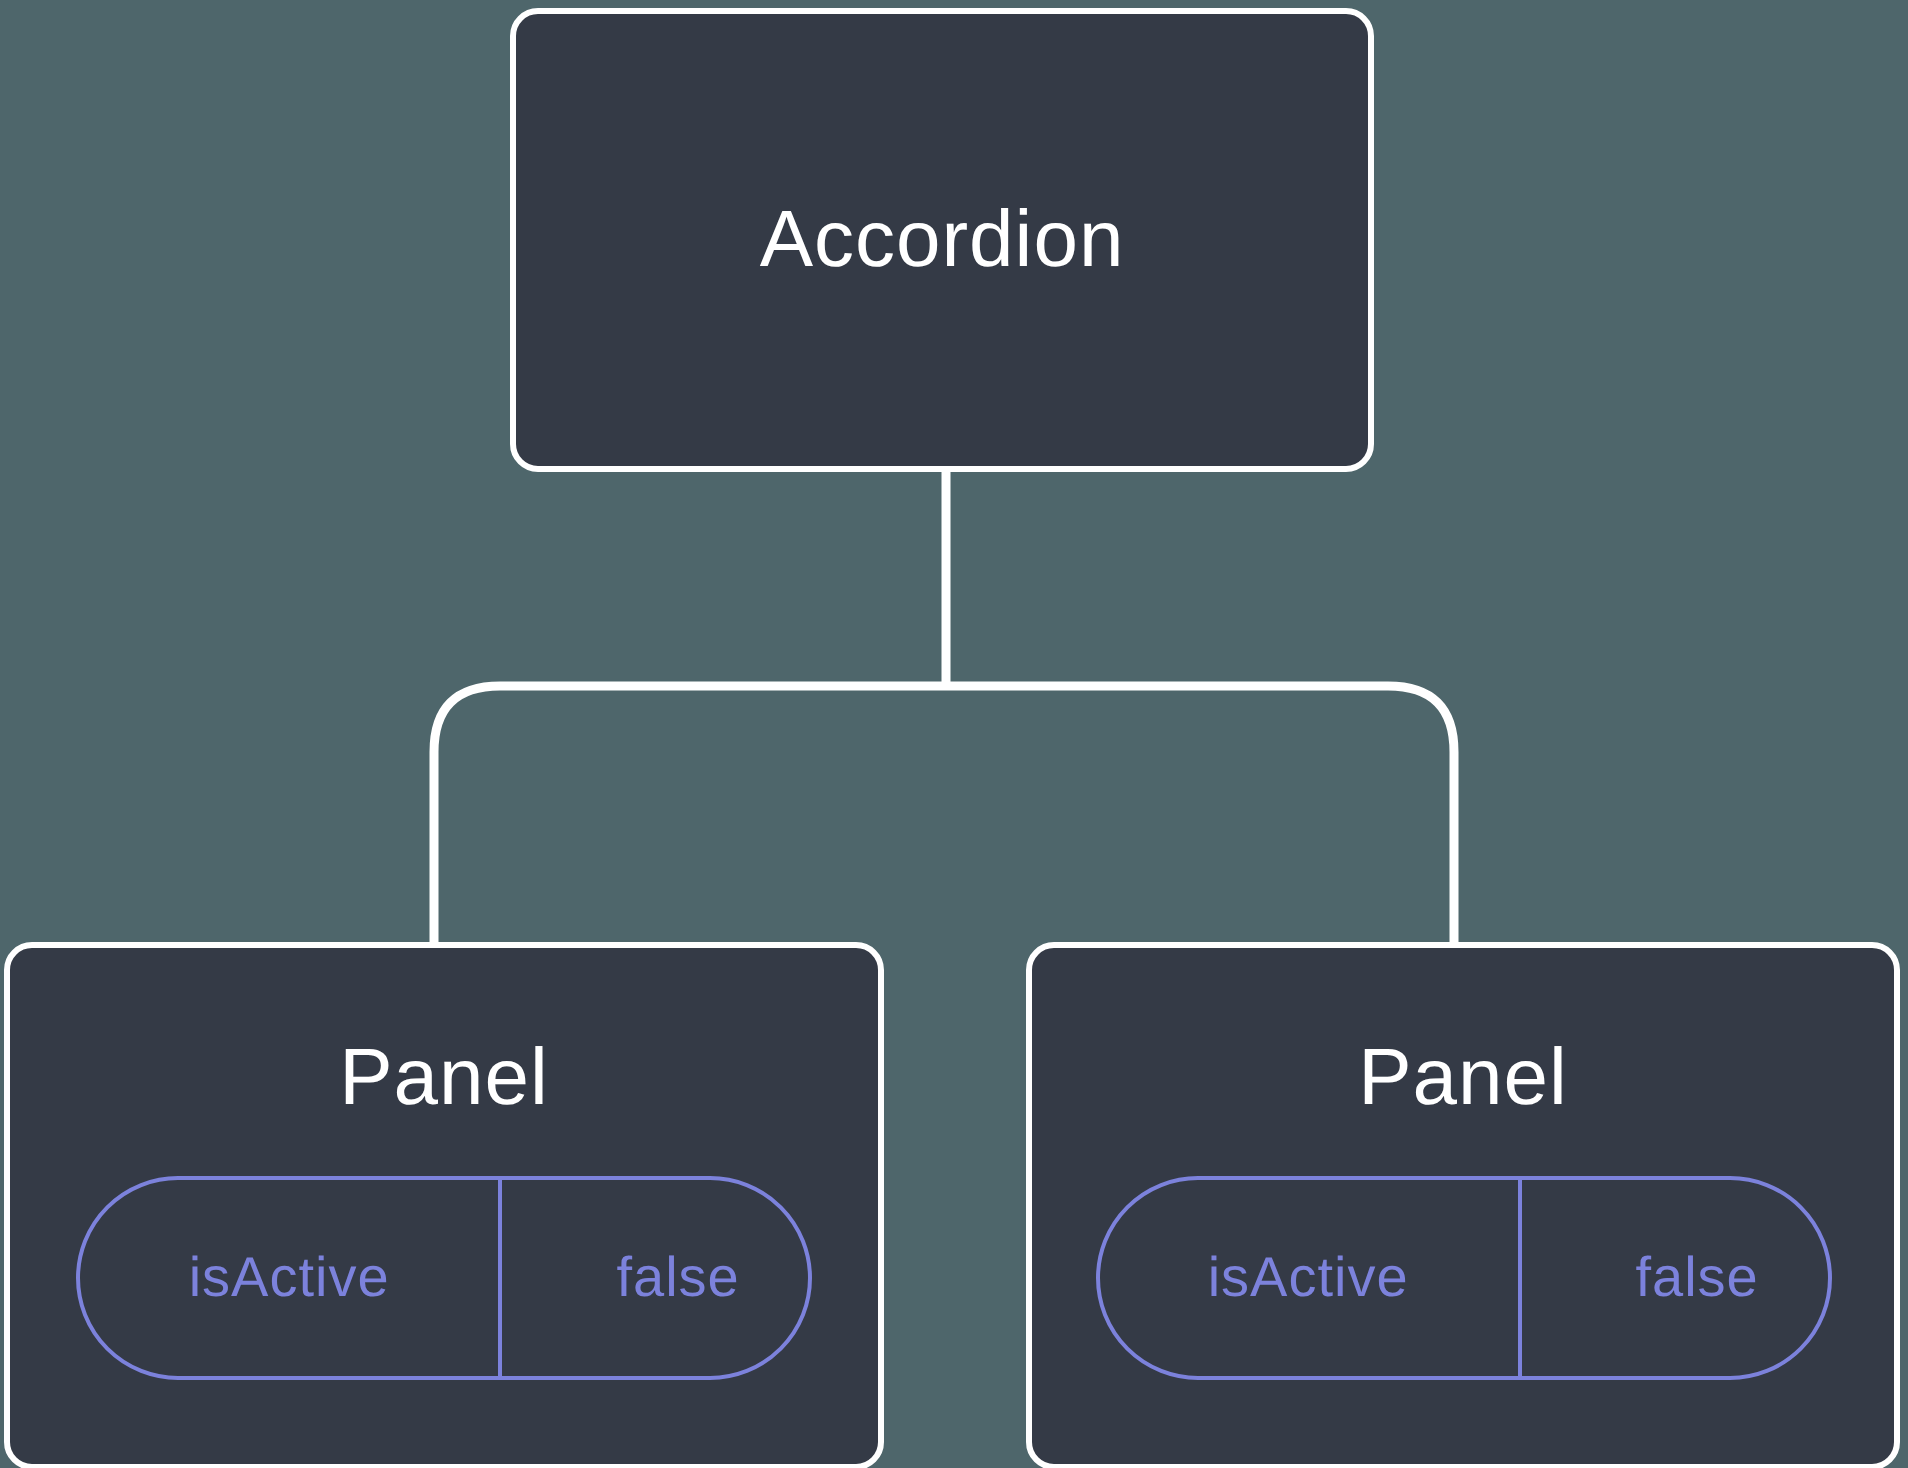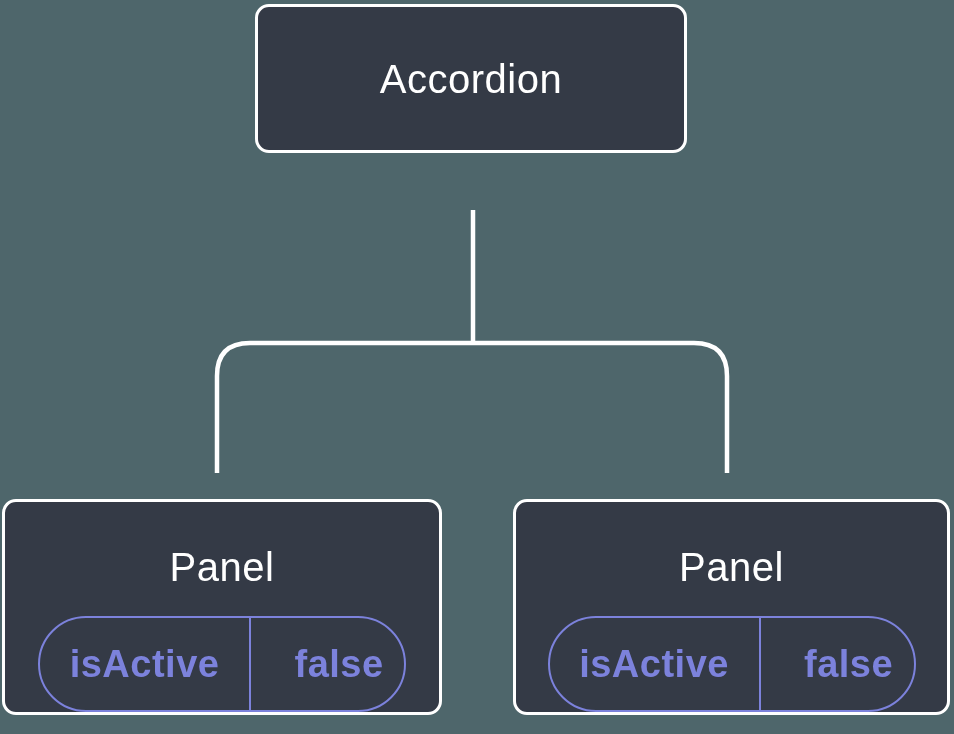--- a/index.html
+++ b/index.html
@@ -44,46 +44,46 @@
   .node-title {
     color: var(--title-text);
     font-size: 40px;
     font-weight: 500;
     line-height: 46px;
     letter-spacing: 0.5px;
     white-space: nowrap;
   }
   .node-root {
     left: 255px; top: 4px;
-    width: 432px; height: 149px;
+    width: 432px; height: 232px;
     justify-content: center;
   }
   .node-panel {
-    top: 499px;
-    height: 216px;
+    top: 471px;
+    height: 264px;
   }
   .node-panel .node-title { margin-top: 42px; }
   .node-panel-left  { left: 2px;   width: 440px; }
   .node-panel-right { left: 513px; width: 437px; }
   .pill {
     margin-top: 26px;
     width: 368px; height: 102px;
     border: 2.5px solid var(--accent);
     border-radius: 51px;
     display: flex;
     align-items: stretch;
     overflow: hidden;
   }
   .pill-cell {
     display: flex;
     align-items: center;
     justify-content: center;
     color: var(--accent);
-    font-size: 38px;
-    font-weight: 700;
+    font-size: 28px;
+    font-weight: 400;
     letter-spacing: 0.5px;
     white-space: nowrap;
   }
   .pill-name {
     flex: 0 0 58%;
     border-right: 2.5px solid var(--accent);
   }
   .pill-value { flex: 1 1 auto; margin-left: 23px; }
 </style>
 </head>

